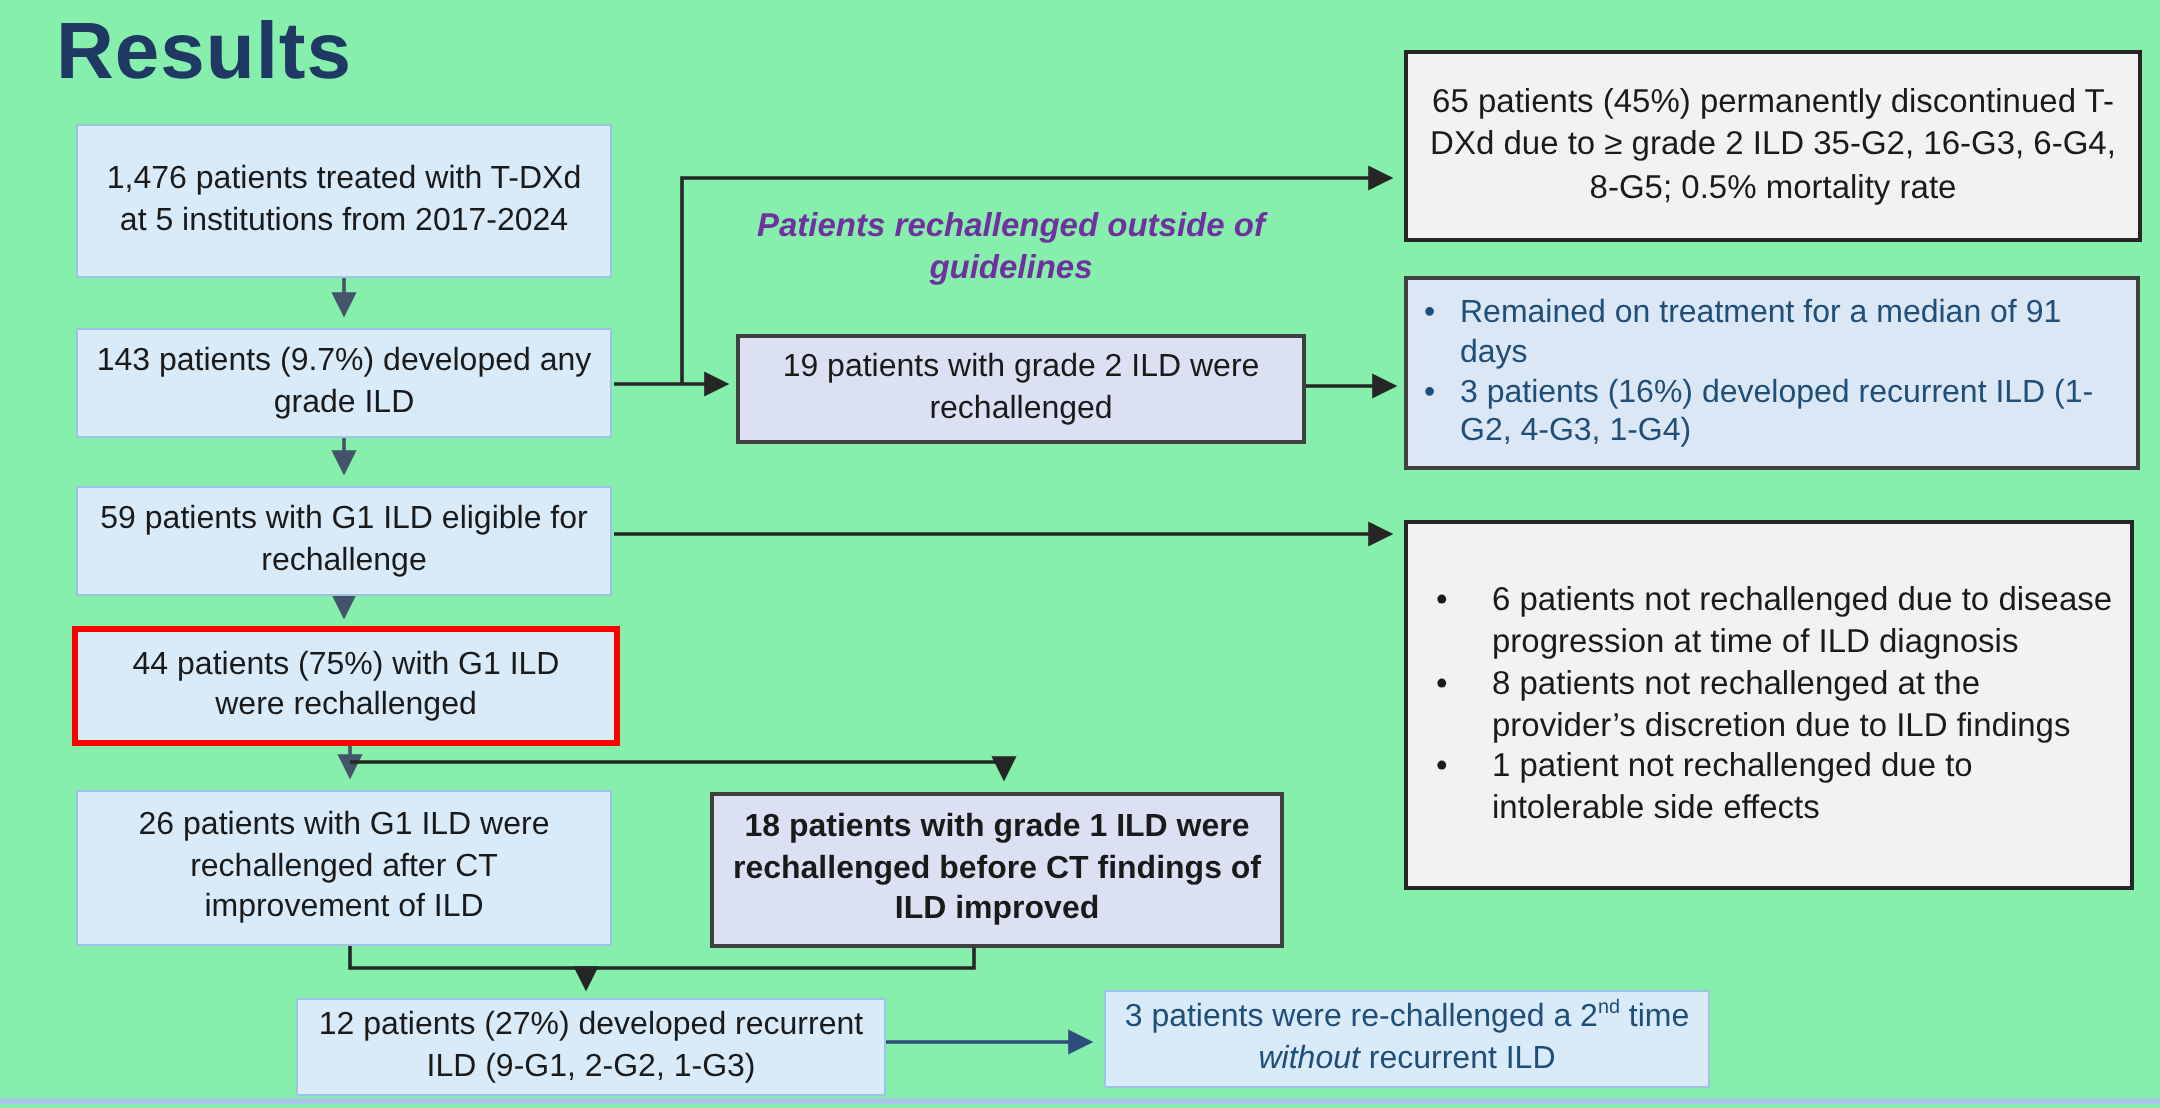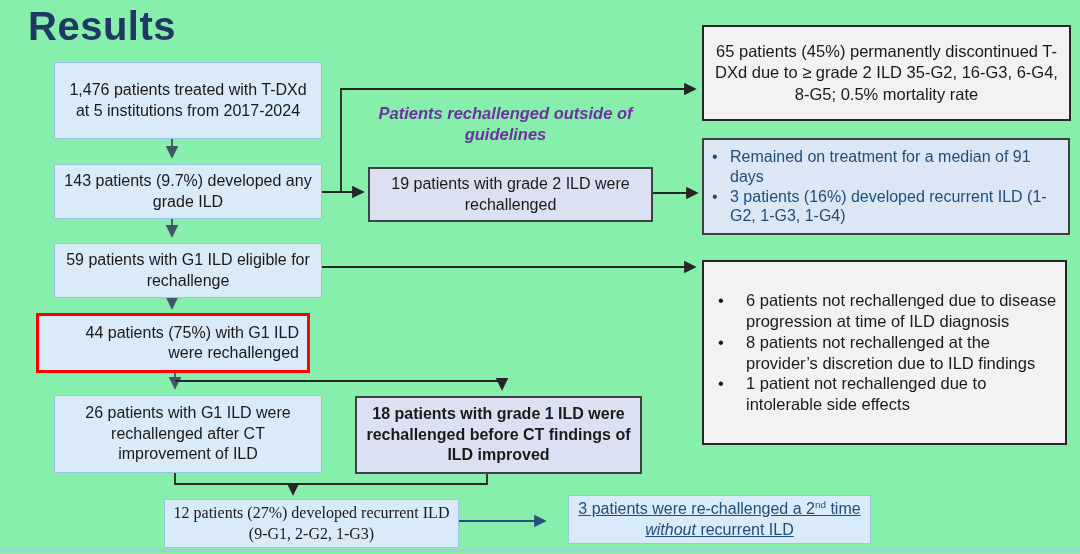--- a/index.html
+++ b/index.html
@@ -6,21 +6,21 @@
   .slide {
     position:relative; width:1080px; height:554px; background:#86efac;
     font-family:"Liberation Sans", sans-serif; color:#1a1a1a; overflow:hidden;
   }
   .connectors { position:absolute; left:0; top:0; width:1080px; height:554px; z-index:0; }
   .box {
     position:absolute; box-sizing:border-box; z-index:1;
     display:flex; align-items:center; justify-content:center;
     text-align:center; font-size:16px; line-height:1.28; padding:3px 8px;
   }
-  .blue   { background:#d9eaf8; border:1.5px solid #9dc3e6;margin-left:16px; }
+  .blue   { background:#d9eaf8; border:1.5px solid #9dc3e6; }
   .redbox { background:#d9eaf8; border:3.5px solid #ff0000; }
   .peri   { background:#dbe1f2; border:2px solid #404040; }
   .gray   { background:#f2f2f2; border:2px solid #262626; }
   .navytext { color:#1f4e79; }
   .bullets {
     flex-direction:column; align-items:stretch; justify-content:center;
     text-align:left;
   }
   .brow { display:flex; }
   .brow .bdot { flex:0 0 auto; }
@@ -82,44 +82,44 @@
   <div class="title">Results</div>
 
   <div class="purple-note">Patients rechallenged outside of guidelines</div>
 
   <div class="box blue" style="left:38px; top:62px; width:268px; height:77px;">1,476 patients treated with T-DXd at 5 institutions from 2017-2024</div>
 
   <div class="box blue" style="left:38px; top:164px; width:268px; height:55px;">143 patients (9.7%) developed any grade ILD</div>
 
   <div class="box blue" style="left:38px; top:243px; width:268px; height:55px;">59 patients with G1 ILD eligible for rechallenge</div>
 
-  <div class="box redbox" style="left:36px; top:313px; width:274px; height:60px;text-align:right;">44 patients (75%) with G1 ILD were rechallenged</div>
+  <div class="box redbox" style="left:36px; top:313px; width:274px; height:60px;">44 patients (75%) with G1 ILD were rechallenged</div>
 
   <div class="box blue" style="left:38px; top:395px; width:268px; height:78px;">26 patients with G1 ILD were rechallenged after CT improvement of ILD</div>
 
   <div class="box peri" style="left:368px; top:167px; width:285px; height:55px;">19 patients with grade 2 ILD were rechallenged</div>
 
   <div class="box peri" style="left:355px; top:396px; width:287px; height:78px;font-weight:bold;">18 patients with grade 1 ILD were rechallenged before CT findings of ILD improved</div>
 
-  <div class="box blue" style="left:148px; top:499px; width:295px; height:49px;font-family:Liberation Serif, serif;">12 patients (27%) developed recurrent ILD (9-G1, 2-G2, 1-G3)</div>
+  <div class="box blue" style="left:148px; top:499px; width:295px; height:49px;">12 patients (27%) developed recurrent ILD (9-G1, 2-G2, 1-G3)</div>
 
-  <div class="box blue navytext" style="left:552px; top:495px; width:303px; height:49px;text-decoration:underline;">
+  <div class="box blue navytext" style="left:552px; top:495px; width:303px; height:49px;">
     <div><span>3 patients were re-challenged a 2</span><sup>nd</sup><span> time </span><em>without</em><span> recurrent ILD</span></div>
   </div>
 
   <div class="box gray" style="left:702px; top:25px; width:369px; height:96px; font-size:16.5px;">65 patients (45%) permanently discontinued T-DXd due to ≥ grade 2 ILD 35-G2, 16-G3, 6-G4, 8-G5; 0.5% mortality rate</div>
 
   <div class="box peri bullets bullets-b navytext" style="left:702px; top:138px; width:368px; height:97px; background:#dce7f5;">
     <div class="brow">
       <span class="bdot">•</span>
       <span>Remained on treatment for a median of 91 days</span>
     </div>
     <div class="brow">
       <span class="bdot">•</span>
-      <span>3 patients (16%) developed recurrent ILD (1-G2, 1-G3, 1-G4)</span>
+      <span>3 patients (16%) developed recurrent ILD (1-G2, 4-G3, 1-G4)</span>
     </div>
   </div>
 
   <div class="box gray bullets bullets-c" style="left:702px; top:260px; width:365px; height:185px;">
     <div class="brow">
       <span class="bdot">•</span>
       <span>6 patients not rechallenged due to disease progression at time of ILD diagnosis</span>
     </div>
     <div class="brow">
       <span class="bdot">•</span>

